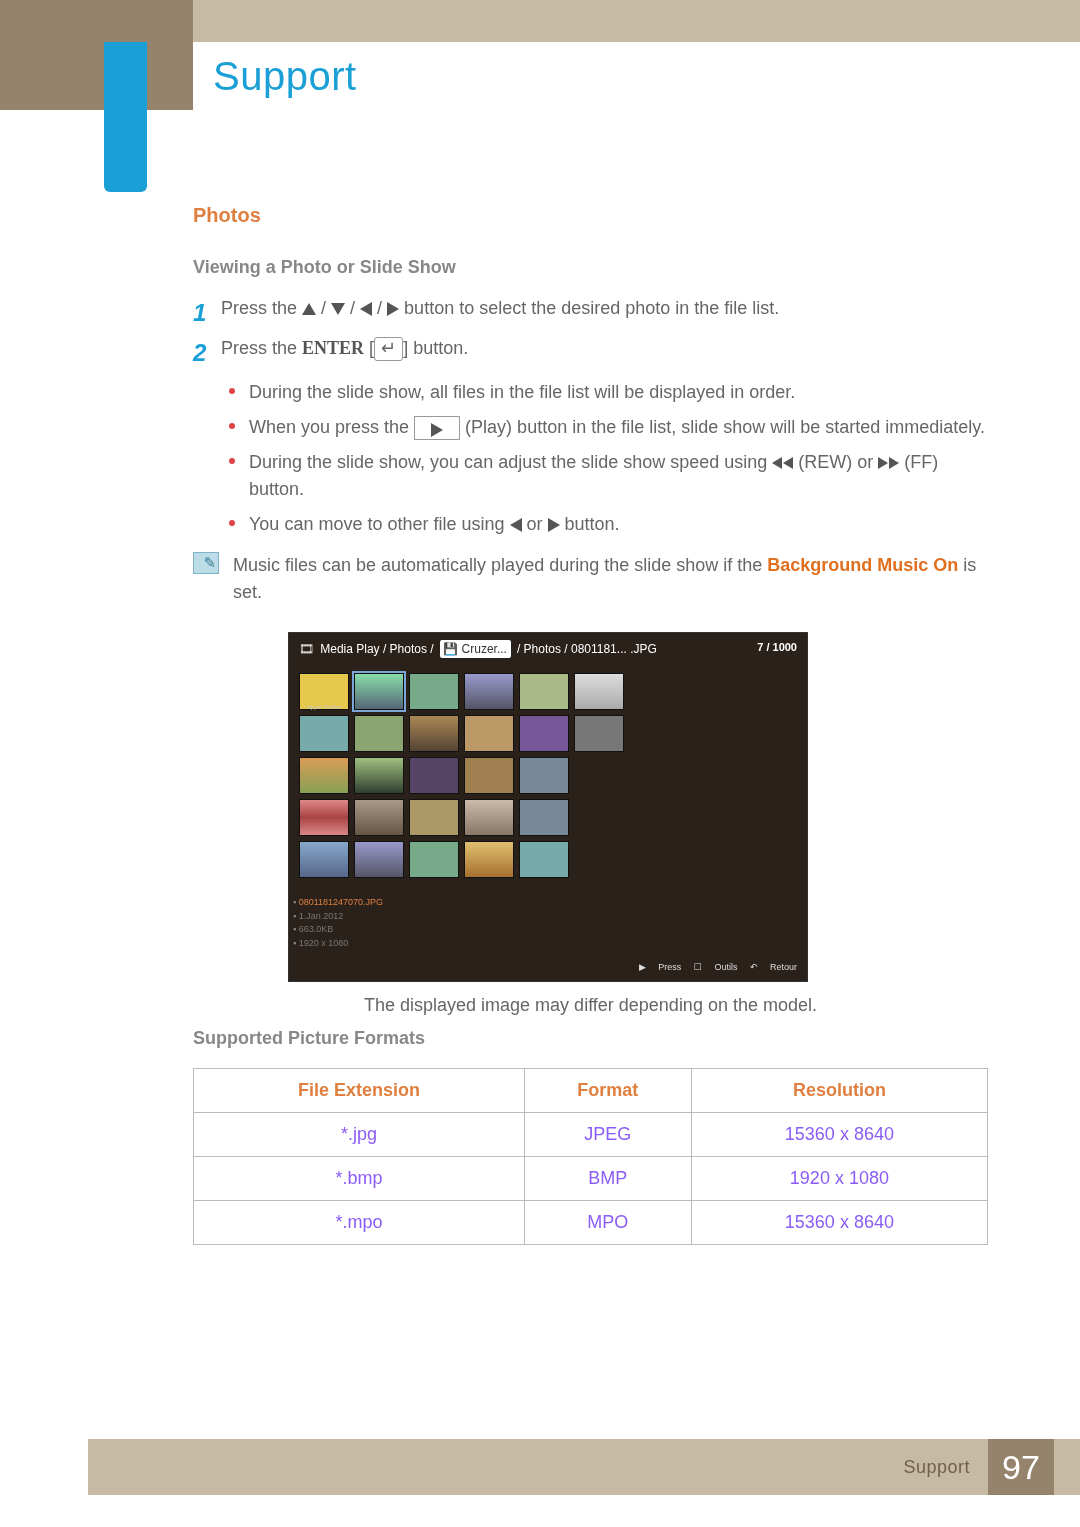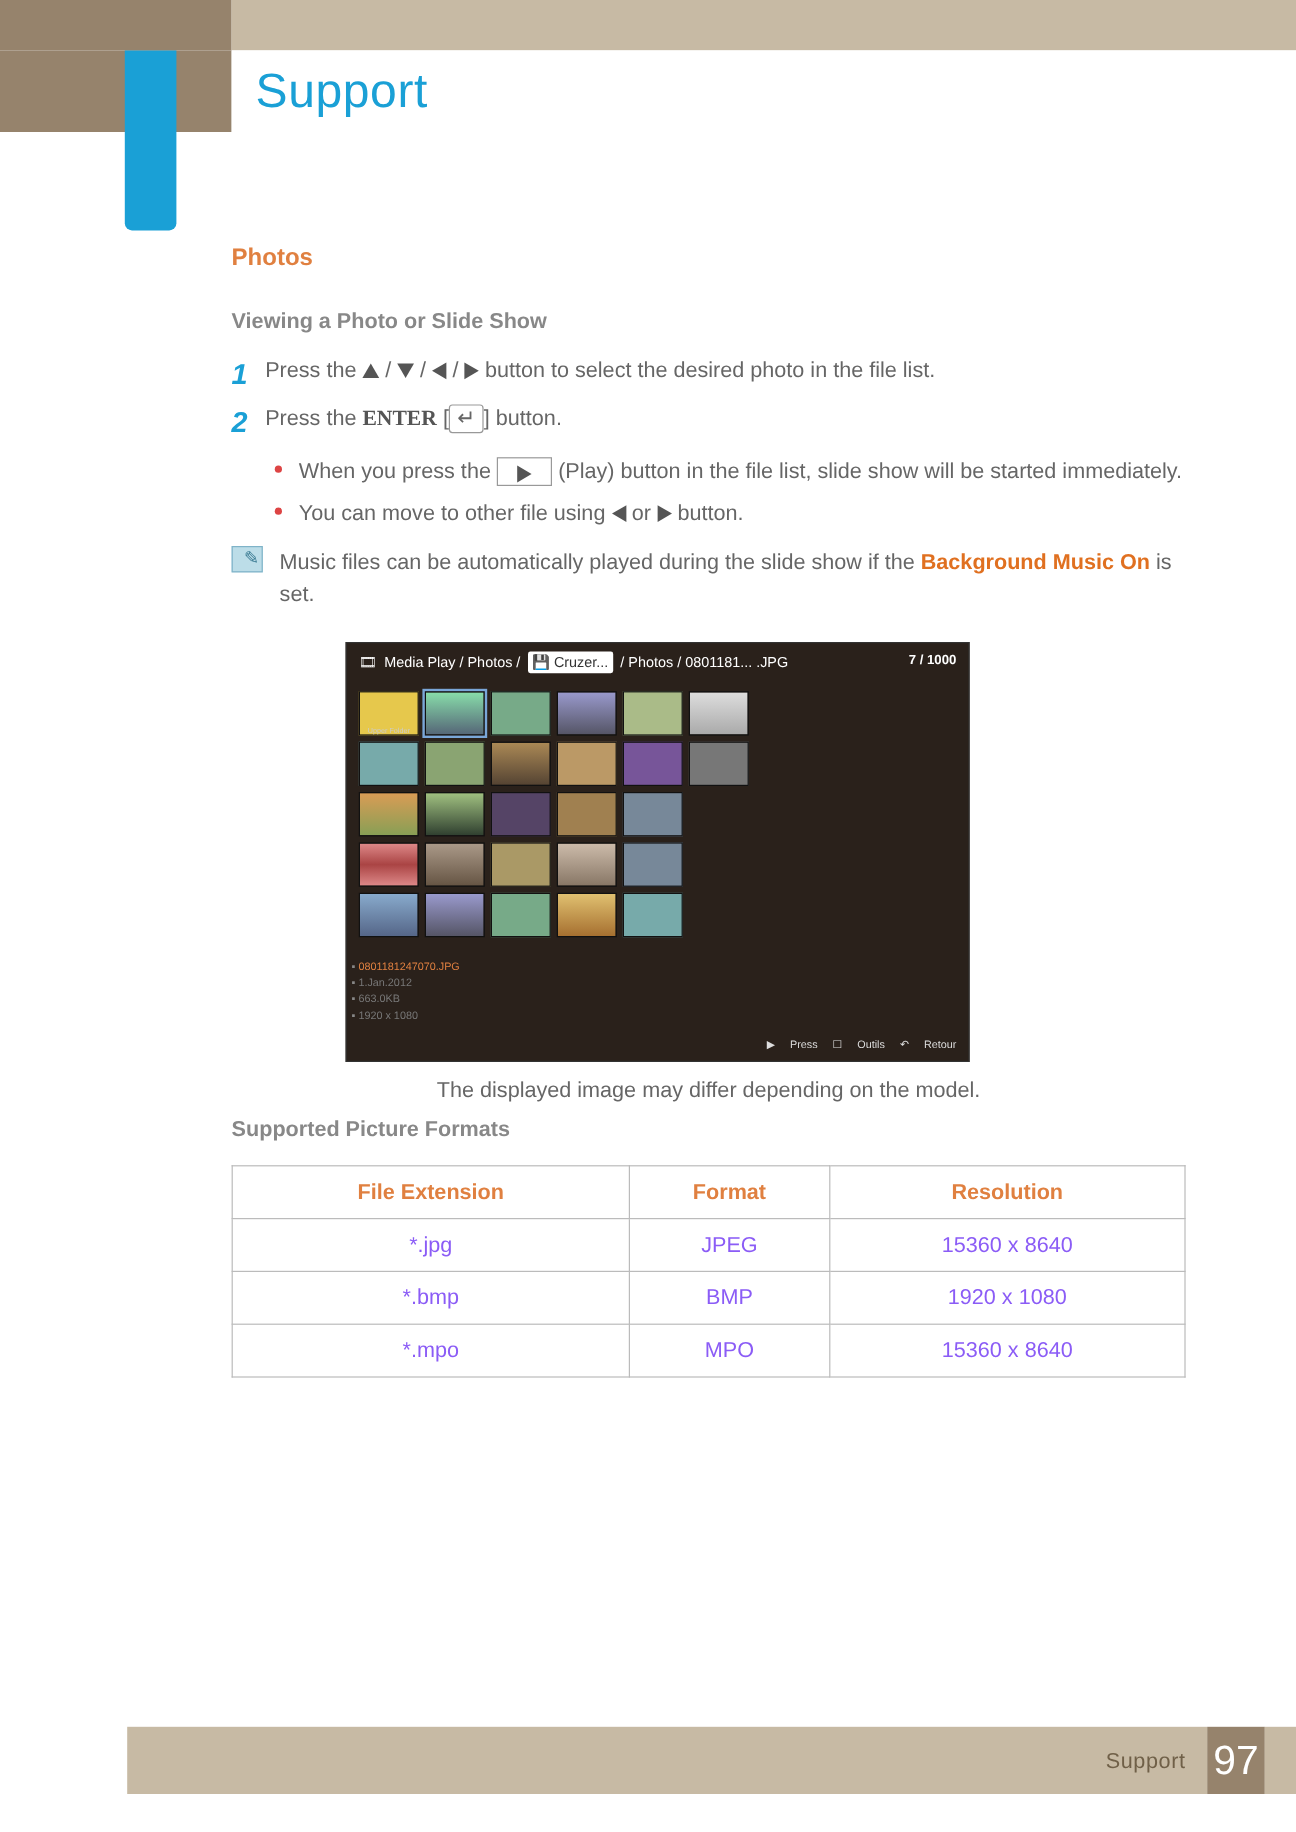--- a/index.html
+++ b/index.html
@@ -80,21 +80,21 @@
 
 .tbl-title { margin-top: 28px; }
 table.fmt { width: 100%; border-collapse: collapse; margin-top: 16px; }
 table.fmt th, table.fmt td { border: 1px solid #bbb; padding: 8px 0; text-align: center; }
 table.fmt th { color: #e08040; font-weight: bold; background: #fff; }
 table.fmt td { color: #8b5cf6; }
 
 
 .footer { position: absolute; bottom: 32px; right: 0; display: flex; align-items: stretch; height: 56px; }
 .footer .bar { background: #c7baa4; width: 900px; display: flex; justify-content: flex-end; align-items: center; padding-right: 18px; color: #706048; font-size: 18px; letter-spacing: .5px; }
-.footer .pg { width: 48px; background: #96836c; color: #fff; font-size: 34px; display: flex; align-items: center; justify-content: center; }
+.footer .pg { width: 66px; background: #96836c; color: #fff; font-size: 34px; display: flex; align-items: center; justify-content: center; }
 .footer .barend { width: 26px; background: #c7baa4; }
 </style>
 </head>
 <body>
 
 <div class="page">
   <div class="top-band">
       <div class="seg1"></div>
       <div class="seg2"></div>
     </div>
@@ -127,24 +127,38 @@
         <span class="body">
           <span>Press the </span>
           <span class="enter-word">ENTER</span>
           [<span class="enter-box">↵</span>]
           <span> button.</span>
         </span>
       </li>
     </ol>
 
     <ul class="bullets">
+      <li><span>During the slide show, all files in the file list will be displayed in order.</span></li>
       <li>
         <span>When you press the </span>
         <span class="play-box"><span class="tri tri-r"></span></span>
         <span> (Play) button in the file list, slide show will be started immediately.</span>
+      </li>
+      <li>
+        <span>During the slide show, you can adjust the slide show speed using </span>
+        <span class="dtri-l">
+            <span class="tri tri-l"></span>
+            <span class="tri tri-l"></span>
+          </span>
+        <span> (REW) or </span>
+        <span class="dtri-r">
+            <span class="tri tri-r"></span>
+            <span class="tri tri-r"></span>
+          </span>
+        <span> (FF) button.</span>
       </li>
       <li>
         <span>You can move to other file using </span>
         <span class="tri tri-l"></span>
         <span> or </span>
         <span class="tri tri-r"></span>
         <span> button.</span>
       </li>
     </ul>
 

